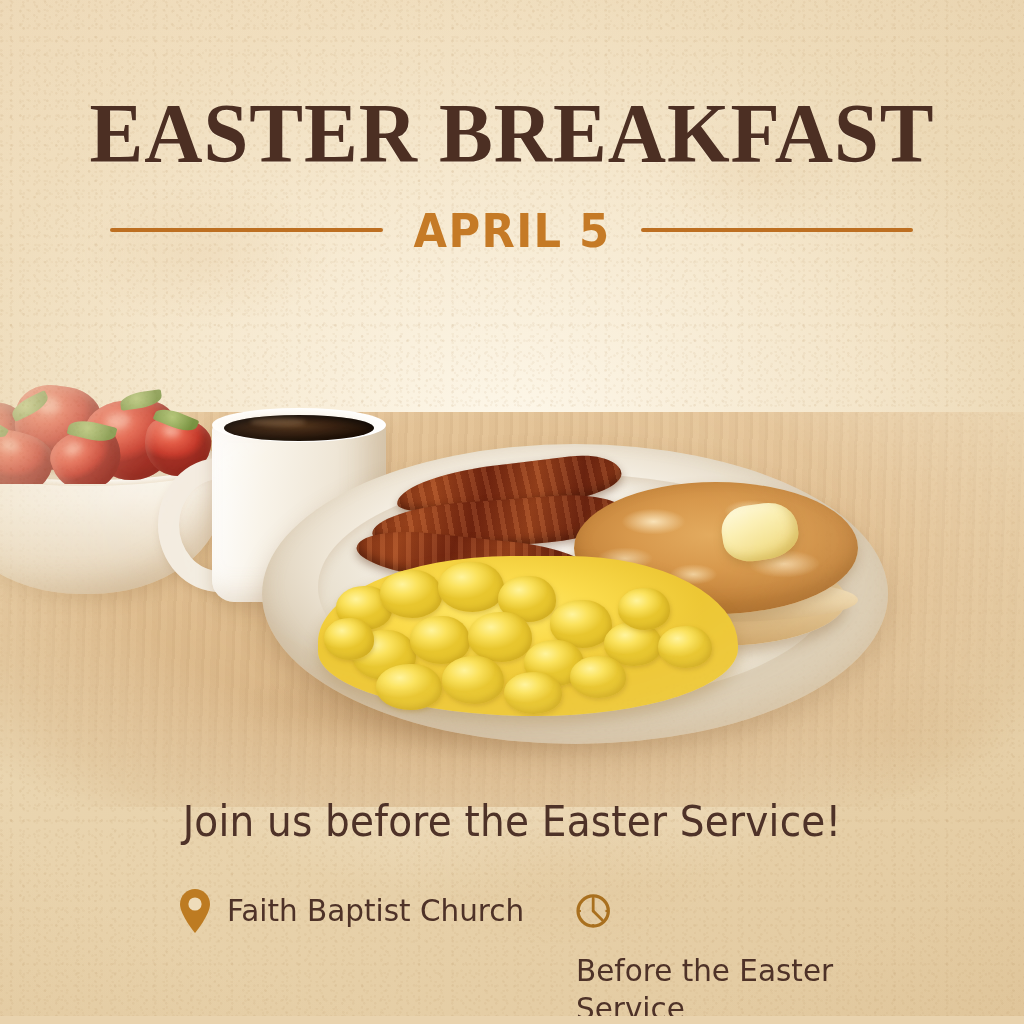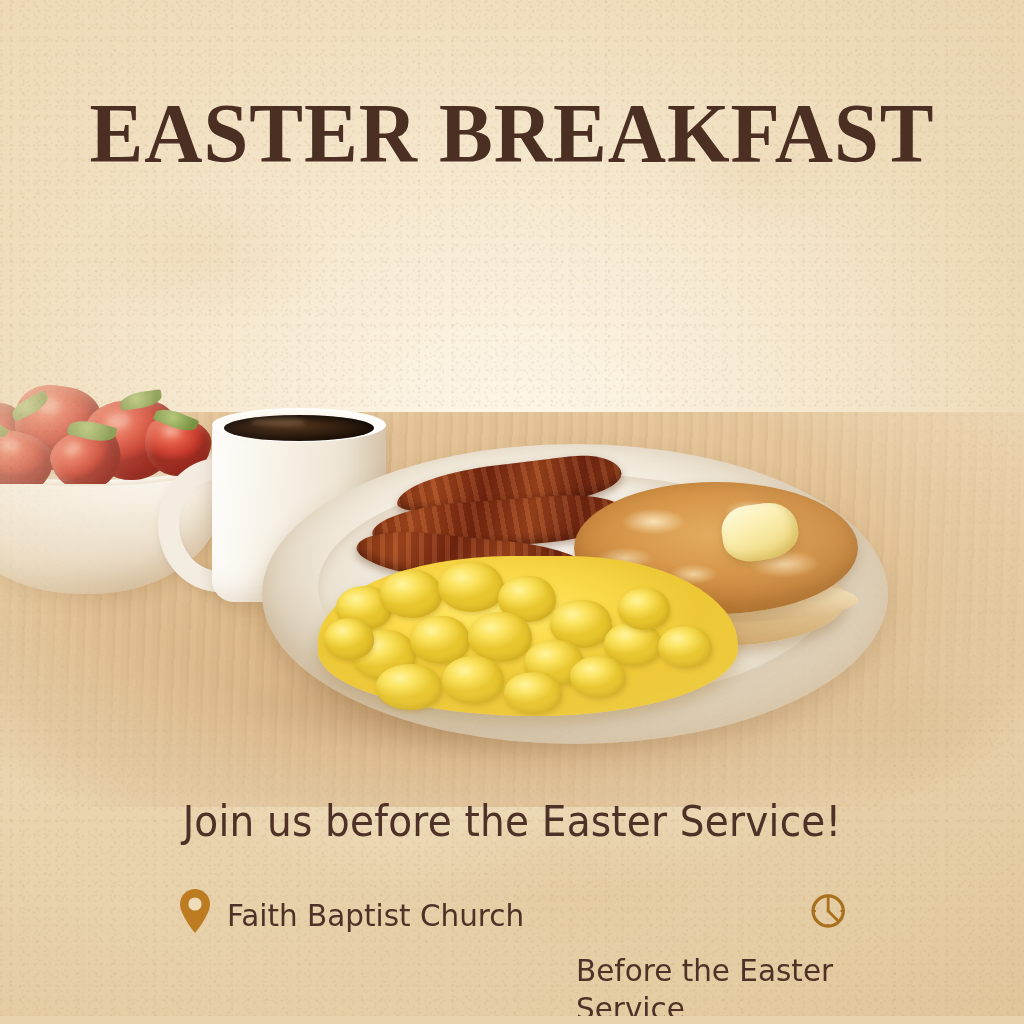--- a/index.html
+++ b/index.html
@@ -245,21 +245,21 @@
     color:#4e3228;
     transform:scaleX(.93);
     letter-spacing:.2px;
   }
 
   
   .footer{
     position:absolute;left:0;right:0;top:888px;height:110px;
     display:flex;align-items:flex-start;justify-content:center;gap:36px;
   }
-  .info{display:flex;align-items:flex-end;gap:14px;}
+  .info{display:flex;align-items:flex-start;gap:14px;}
   .info-icon{flex:0 0 auto;width:36px;height:46px;display:flex;align-items:flex-start;justify-content:center;}
   .info-icon svg{display:block;}
   .info-text{
     font-family:"DejaVu Sans", sans-serif;
     font-size:31px;line-height:38px;color:#4e3228;
     transform:scaleX(.95);transform-origin:left center;
     white-space:pre-line;
     padding-top:3px;
   }
   .info.location .info-text{white-space:nowrap;}
@@ -342,20 +342,25 @@
           <div class="curd" style="left:300px;top:32px; width:52px;height:42px;"></div>
           <div class="curd" style="left:340px;top:70px; width:54px;height:42px;"></div>
           <div class="curd" style="left:6px;  top:62px; width:50px;height:42px;"></div>
         </div>
       </div>
     </div>
   </div>
 
   <div class="headline">EASTER BREAKFAST</div>
 
+  <div class="date-row">
+    <div class="rule"></div>
+    <div class="date-text">APRIL 5</div>
+    <div class="rule"></div>
+  </div>
 
   <div class="tagline">Join us before the Easter Service!</div>
 
   <div class="footer">
 
     <div class="info location">
       <span class="info-icon">
         <svg width="34" height="46" viewBox="0 0 34 46">
           <path d="M17 1C8.7 1 2 7.7 2 16c0 11 15 29 15 29s15-18 15-29c0-8.3-6.7-15-15-15z" fill="#bd7b22"></path>
           <circle cx="17" cy="16" r="6.6" fill="#efdcba"></circle>

